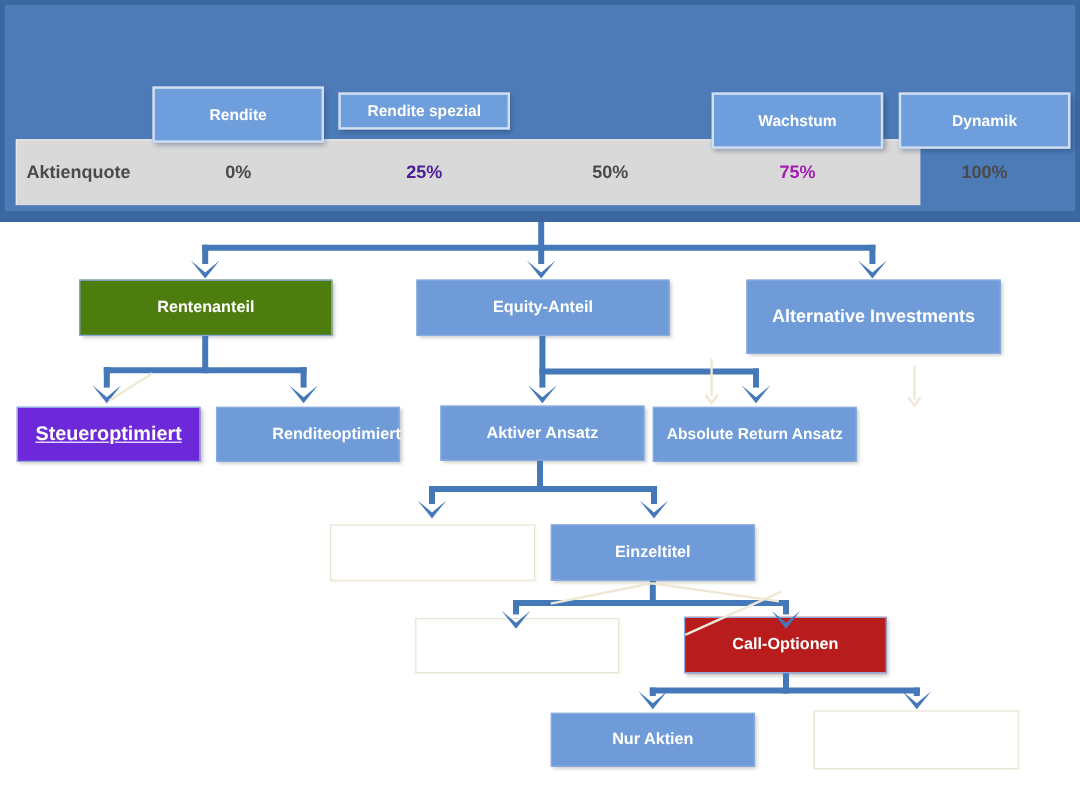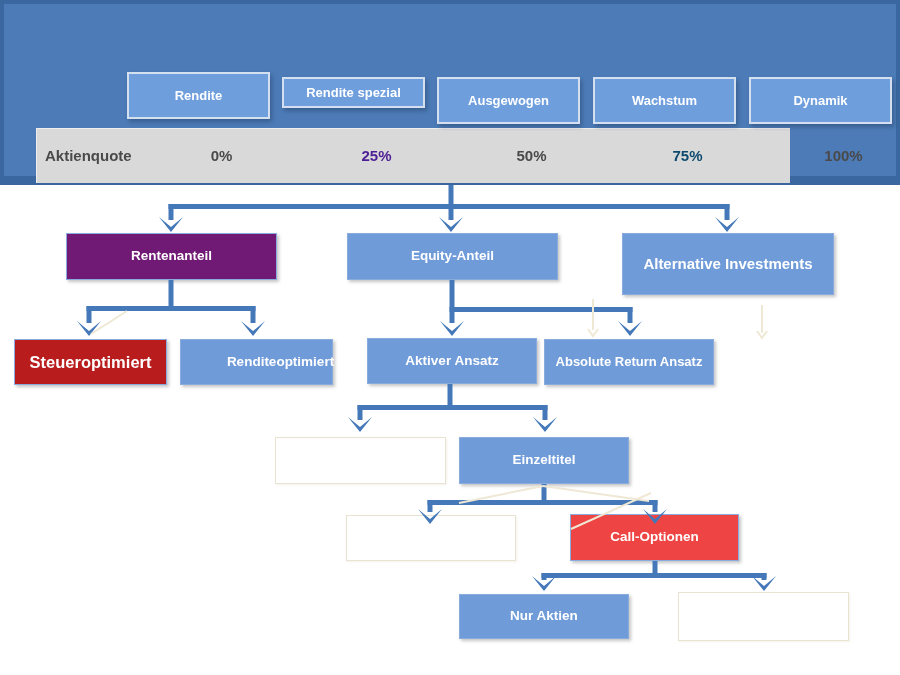--- a/index.html
+++ b/index.html
@@ -5,23 +5,22 @@
   html,body{margin:0;padding:0;background:#fff;}
   .stage{
     position:relative;width:900px;height:675px;overflow:hidden;background:#ffffff;
     font-family:"Liberation Sans",sans-serif;
   }
   .header-panel{
     position:absolute;left:0;top:0;width:900px;height:185px;box-sizing:border-box;
     border-style:solid;border-width:4px 4px 9px 4px;z-index:1;
   }
   .quota-bar{
-    position:absolute;left:13px;top:128px;width:754px;height:55px;z-index:1;
+    position:absolute;left:13px;top:116px;width:754px;height:55px;z-index:1;
     box-shadow:inset 1px 1px 0 rgba(255,255,255,0.55);
-    margin-left:23px;
   }
   .quota-label{
     position:absolute;left:9px;top:0;height:55px;line-height:55px;
     font-size:15px;font-weight:bold;
   }
   .quota-value{
     position:absolute;top:0;height:55px;line-height:55px;width:143px;
     text-align:center;font-size:15px;font-weight:bold;
   }
   .tabs-layer{position:absolute;left:0;top:0;width:900px;height:185px;z-index:2;}
@@ -49,42 +48,41 @@
 
 <div class="stage">
 
   <div class="header-panel" style="background: rgb(76, 123, 183); border-color: rgb(58, 103, 159);"></div>
 
   <div class="quota-bar" style="background: rgb(217, 217, 217);">
     <span class="quota-label" style="color: rgb(74, 74, 74);">Aktienquote</span>
   <span class="quota-value" style="left: 114px; color: rgb(74, 74, 74);">0%</span>
       <span class="quota-value" style="left: 269px; color: #4c1d95;">25%</span>
       <span class="quota-value" style="left: 424px; color: rgb(74, 74, 74);">50%</span>
-      <span class="quota-value" style="left: 580px; color: #0c4a6e;">75%</span>
+      <span class="quota-value" style="left: 580px; color: #a21caf;">75%</span>
       <span class="quota-value" style="left: 736px; color: rgb(74, 74, 74);">100%</span>
     </div>
 
   <div class="tabs-layer">
       <div class="tab" style="left: 127px; top: 72px; width: 143px; height: 47px; background: rgb(111, 158, 221); border-color: rgb(212, 223, 240);">Rendite</div>
       <div class="tab" style="left: 282px; top: 77px; width: 143px; height: 31px; background: rgb(111, 158, 221); border-color: rgb(212, 223, 240);">Rendite spezial</div>
-      <div class="tab" style="left: 437px; top: 77px; width: 143px; height: 47px; background: rgb(111, 158, 221); border-color: rgb(212, 223, 240);">Ausgewogen</div>
       <div class="tab" style="left: 593px; top: 77px; width: 143px; height: 47px; background: rgb(111, 158, 221); border-color: rgb(212, 223, 240);">Wachstum</div>
       <div class="tab" style="left: 749px; top: 77px; width: 143px; height: 47px; background: rgb(111, 158, 221); border-color: rgb(212, 223, 240); text-align: right;">Dynamik</div>
     </div>
 
   <div class="nodes-layer">
-      <div class="node" style="left: 66px; top: 233px; width: 211px; height: 47px; font-size: 13.5px; background: #701a75; border-color: rgb(138, 171, 221);">Rentenanteil</div>
+      <div class="node" style="left: 66px; top: 233px; width: 211px; height: 47px; font-size: 13.5px; background: #4d7c0f; border-color: rgb(138, 171, 221);">Rentenanteil</div>
       <div class="node" style="left: 347px; top: 233px; width: 211px; height: 47px; font-size: 13.5px; background: rgb(111, 155, 217); border-color: rgb(138, 171, 221);">Equity-Anteil</div>
       <div class="node" style="left: 622px; top: 233px; width: 212px; height: 62px; font-size: 15px; background: rgb(111, 155, 217); border-color: rgb(138, 171, 221);">Alternative Investments</div>
-      <div class="node" style="left: 14px; top: 339px; width: 153px; height: 46px; font-size: 16.5px; background: #b91c1c; border-color: rgb(138, 171, 221);">Steueroptimiert</div>
+      <div class="node" style="left: 14px; top: 339px; width: 153px; height: 46px; font-size: 16.5px; background: #6d28d9; border-color: rgb(138, 171, 221); text-decoration: underline;">Steueroptimiert</div>
       <div class="node" style="left: 180px; top: 339px; width: 153px; height: 46px; font-size: 13.5px; background: rgb(111, 155, 217); border-color: rgb(138, 171, 221); padding-left: 48px;">Renditeoptimiert</div>
       <div class="node" style="left: 367px; top: 338px; width: 170px; height: 46px; font-size: 13.5px; background: rgb(111, 155, 217); border-color: rgb(138, 171, 221);">Aktiver Ansatz</div>
       <div class="node" style="left: 544px; top: 339px; width: 170px; height: 46px; font-size: 13px; background: rgb(111, 155, 217); border-color: rgb(138, 171, 221);">Absolute Return Ansatz</div>
       <div class="node" style="left: 459px; top: 437px; width: 170px; height: 47px; font-size: 13.5px; background: rgb(111, 155, 217); border-color: rgb(138, 171, 221);">Einzeltitel</div>
-      <div class="node" style="left: 570px; top: 514px; width: 169px; height: 47px; font-size: 13.5px; background: #ef4444; border-color: rgb(138, 171, 221);">Call-Optionen</div>
+      <div class="node" style="left: 570px; top: 514px; width: 169px; height: 47px; font-size: 13.5px; background: #b91c1c; border-color: rgb(138, 171, 221);">Call-Optionen</div>
       <div class="node" style="left: 459px; top: 594px; width: 170px; height: 45px; font-size: 13.5px; background: rgb(111, 155, 217); border-color: rgb(138, 171, 221);">Nur Aktien</div>
       <div class="placeholder" style="left: 275px; top: 437px; width: 171px; height: 47px; border-color: rgb(234, 227, 209);"></div>
       <div class="placeholder" style="left: 346px; top: 515px; width: 170px; height: 46px; border-color: rgb(234, 227, 209);"></div>
       <div class="placeholder" style="left: 678px; top: 592px; width: 171px; height: 49px; border-color: rgb(234, 227, 209);"></div>
     </div>
 
   <svg class="connectors" width="900" height="675" viewBox="0 0 900 675">
       <line x1="451" y1="185" x2="451" y2="220" stroke="#4478b8" stroke-width="5"></line>
       <line x1="168.5" y1="206.5" x2="729.5" y2="206.5" stroke="#4478b8" stroke-width="5"></line>
       <line x1="171" y1="204" x2="171" y2="220" stroke="#4478b8" stroke-width="5"></line>

